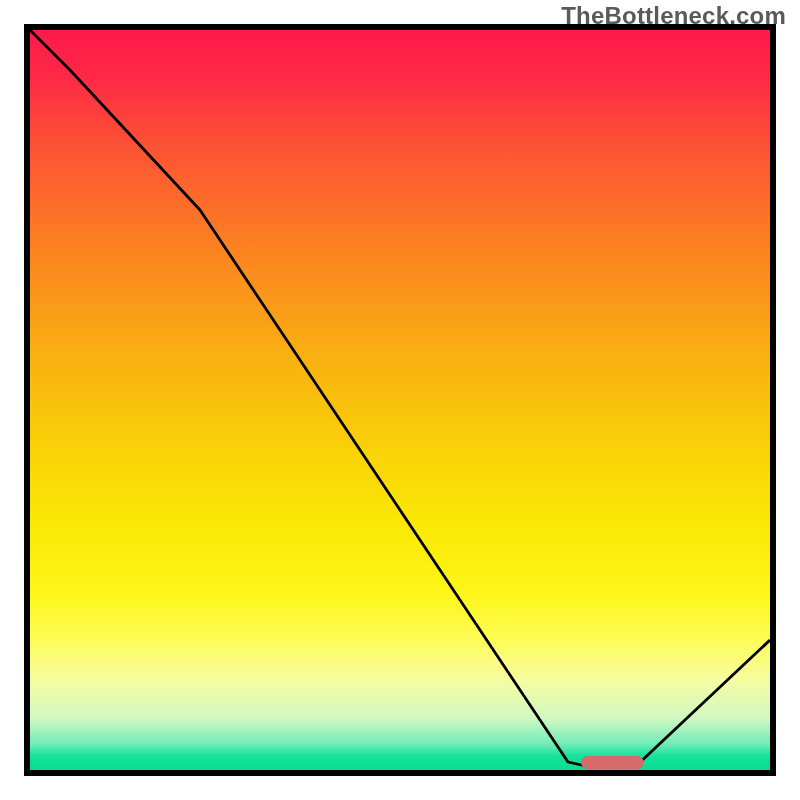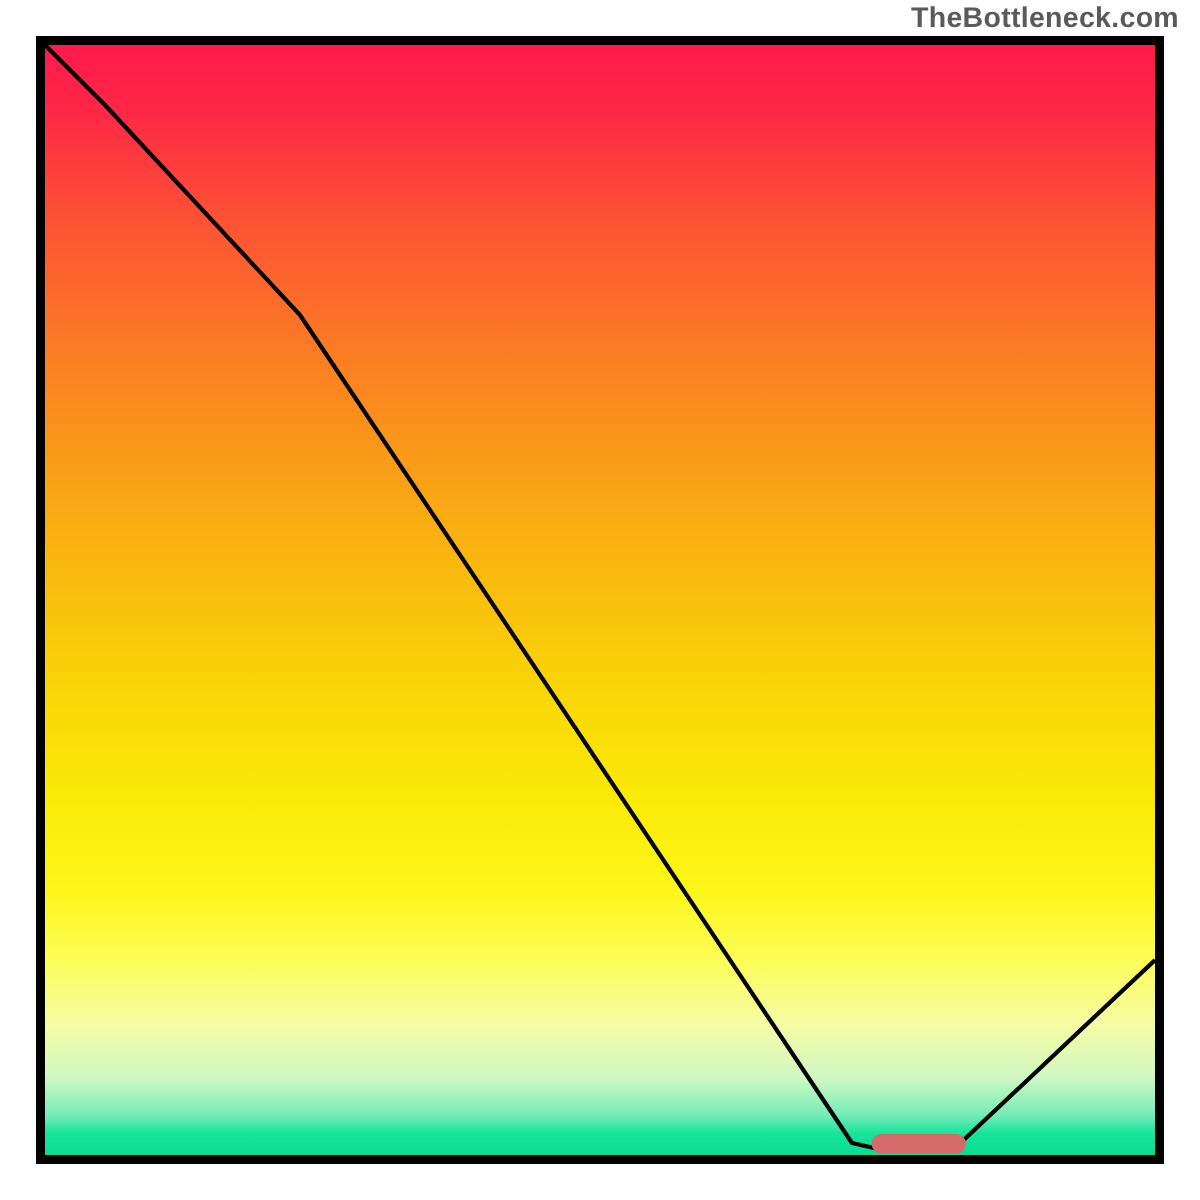--- a/index.html
+++ b/index.html
@@ -13,21 +13,21 @@
   }
   .container {
     position: relative;
     width: 800px;
     height: 800px;
   }
   .watermark {
     position: absolute;
     top: 2px;
     right: 14px;
-    font-size: 19px;
+    font-size: 24px;
     font-weight: 600;
     color: #5a5a5a;
     letter-spacing: 0.2px;
     user-select: none;
   }
   .plot-frame {
     position: absolute;
     left: 24px;
     top: 24px;
     width: 752px;

